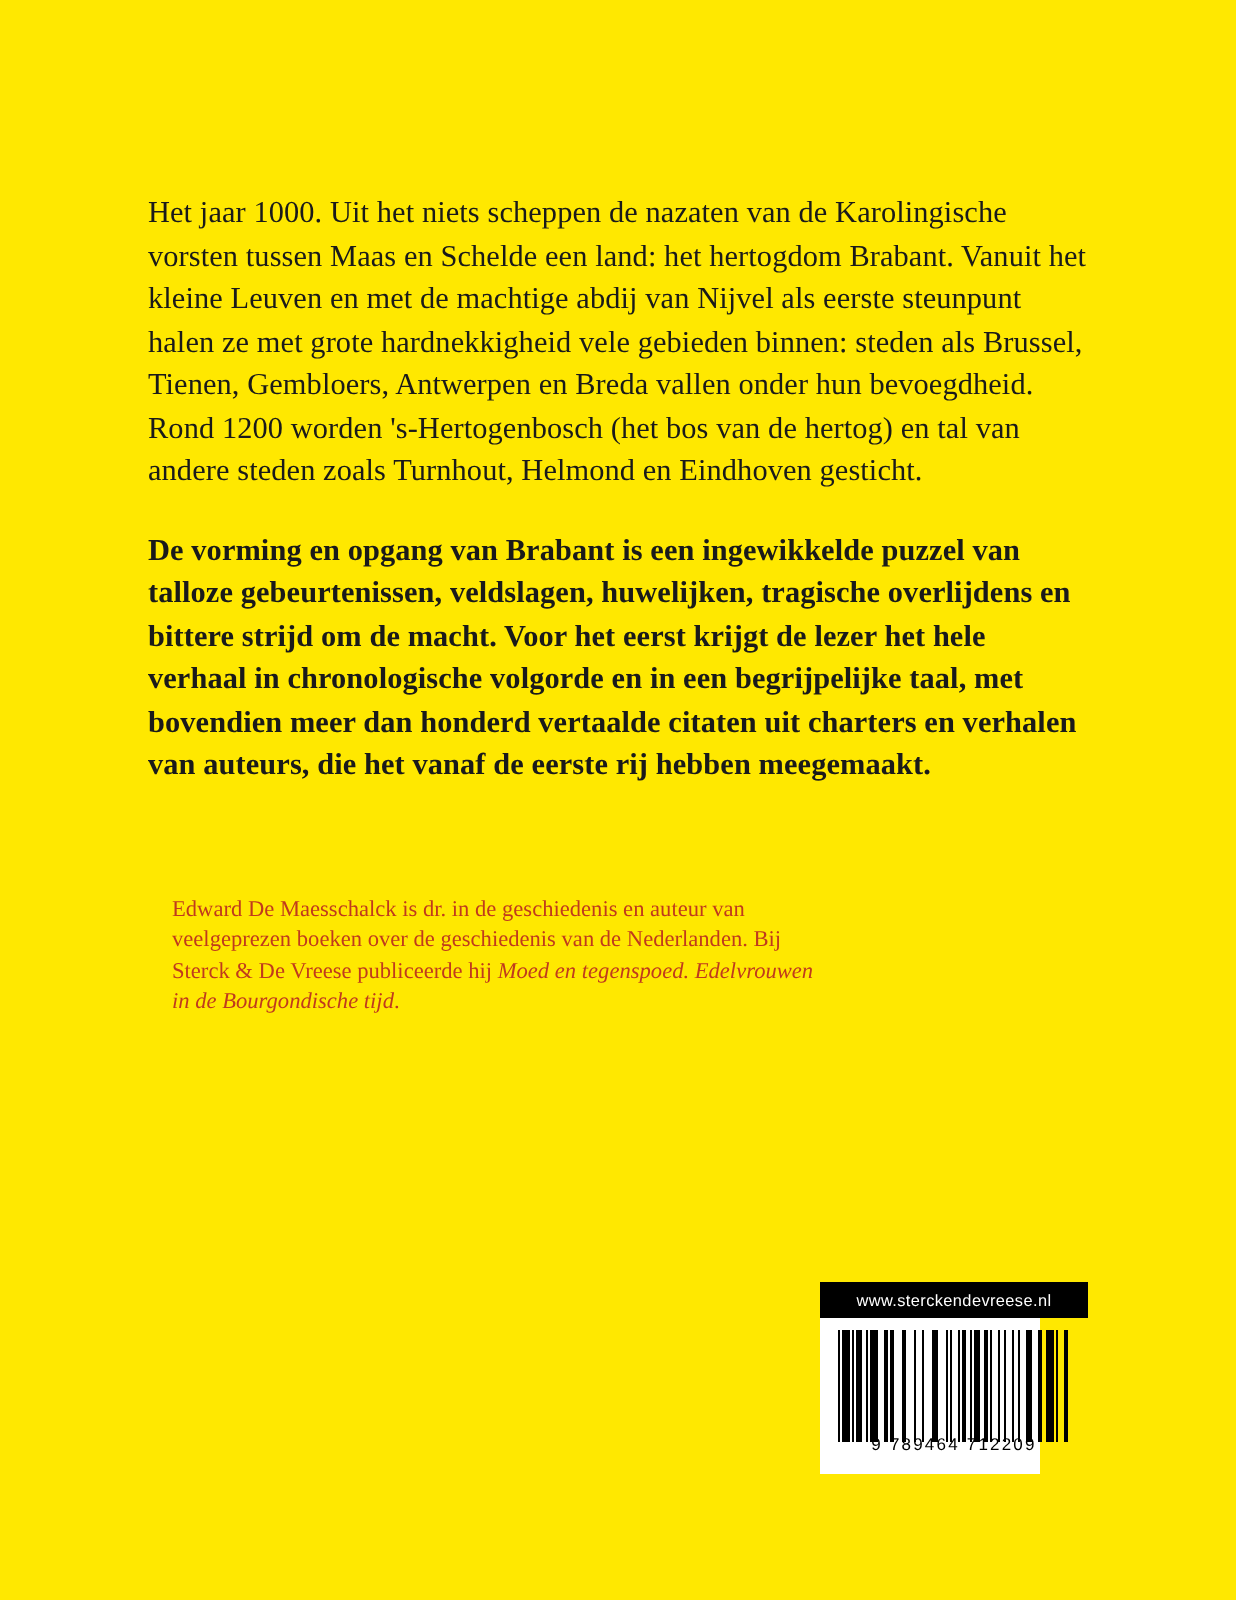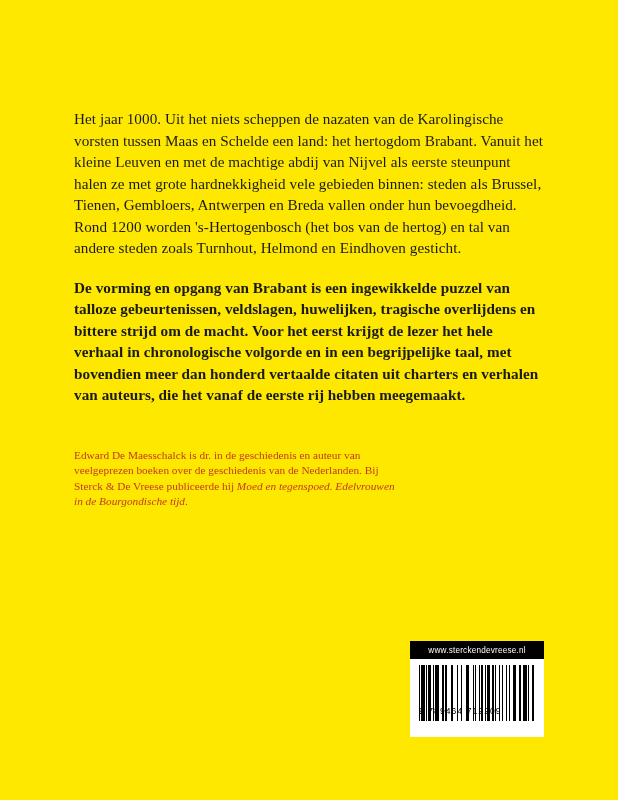--- a/index.html
+++ b/index.html
@@ -21,45 +21,45 @@
   .copy {
     position: absolute;
     left: 74px;
     top: 92px;
     width: 470px;
   }
   .para {
     color: #1a1a1a;
     font-size: 15.2px;
     line-height: 21.5px;
-    margin: 16px 0 18px 0;
+    margin: 4px 0 18px 0;
     text-align: left;
     letter-spacing: 0.05px;
   }
   .para:last-child {
     margin-bottom: 0;
     font-weight: bold;
   }
   .bio {
     position: absolute;
-    left: 74px;
+    left: 86px;
     top: 448px;
     width: 330px;
     color: #C03A1D;
     font-size: 11.3px;
     line-height: 15.4px;
   }
   .bio .it {
     font-style: italic;
   }
   .barcode-block {
     position: absolute;
     left: 410px;
     top: 641px;
-    width: 134px;
+    width: 110px;
     height: 96px;
     background: #ffffff;
   }
   .url-bar {
     position: absolute;
     left: 0;
     top: 0;
     width: 134px;
     height: 18px;
     background: #000000;
@@ -82,26 +82,27 @@
     gap: 0;
   }
   .bars i {
     display: block;
     background: #000;
     height: 100%;
   }
   .ean-digits {
     position: absolute;
     left: 9px;
-    top: 65px;
+    top: 76px;
     width: 116px;
     font-family: "Liberation Sans", sans-serif;
     font-size: 8.5px;
     letter-spacing: 1.1px;
     color: #000;
+    text-align: center;
   }
 </style>
 </head>
 <body>
 
 <div class="page">
 
   <div class="copy">
     <p class="para">Het jaar 1000. Uit het niets scheppen de nazaten van de Karolingische vorsten tussen Maas en Schelde een land: het hertogdom Brabant. Vanuit het kleine Leuven en met de machtige abdij van Nijvel als eerste steunpunt halen ze met grote hardnekkigheid vele gebieden binnen: steden als Brussel, Tienen, Gembloers, Antwerpen en Breda vallen onder hun bevoegdheid. Rond 1200 worden 's-Hertogenbosch (het bos van de hertog) en tal van andere steden zoals Turnhout, Helmond en Eindhoven gesticht.</p>
     <p class="para">De vorming en opgang van Brabant is een ingewikkelde puzzel van talloze gebeurtenissen, veldslagen, huwelijken, tragische overlijdens en bittere strijd om de macht. Voor het eerst krijgt de lezer het hele verhaal in chronologische volgorde en in een begrijpelijke taal, met bovendien meer dan honderd vertaalde citaten uit charters en verhalen van auteurs, die het vanaf de eerste rij hebben meegemaakt.</p>

